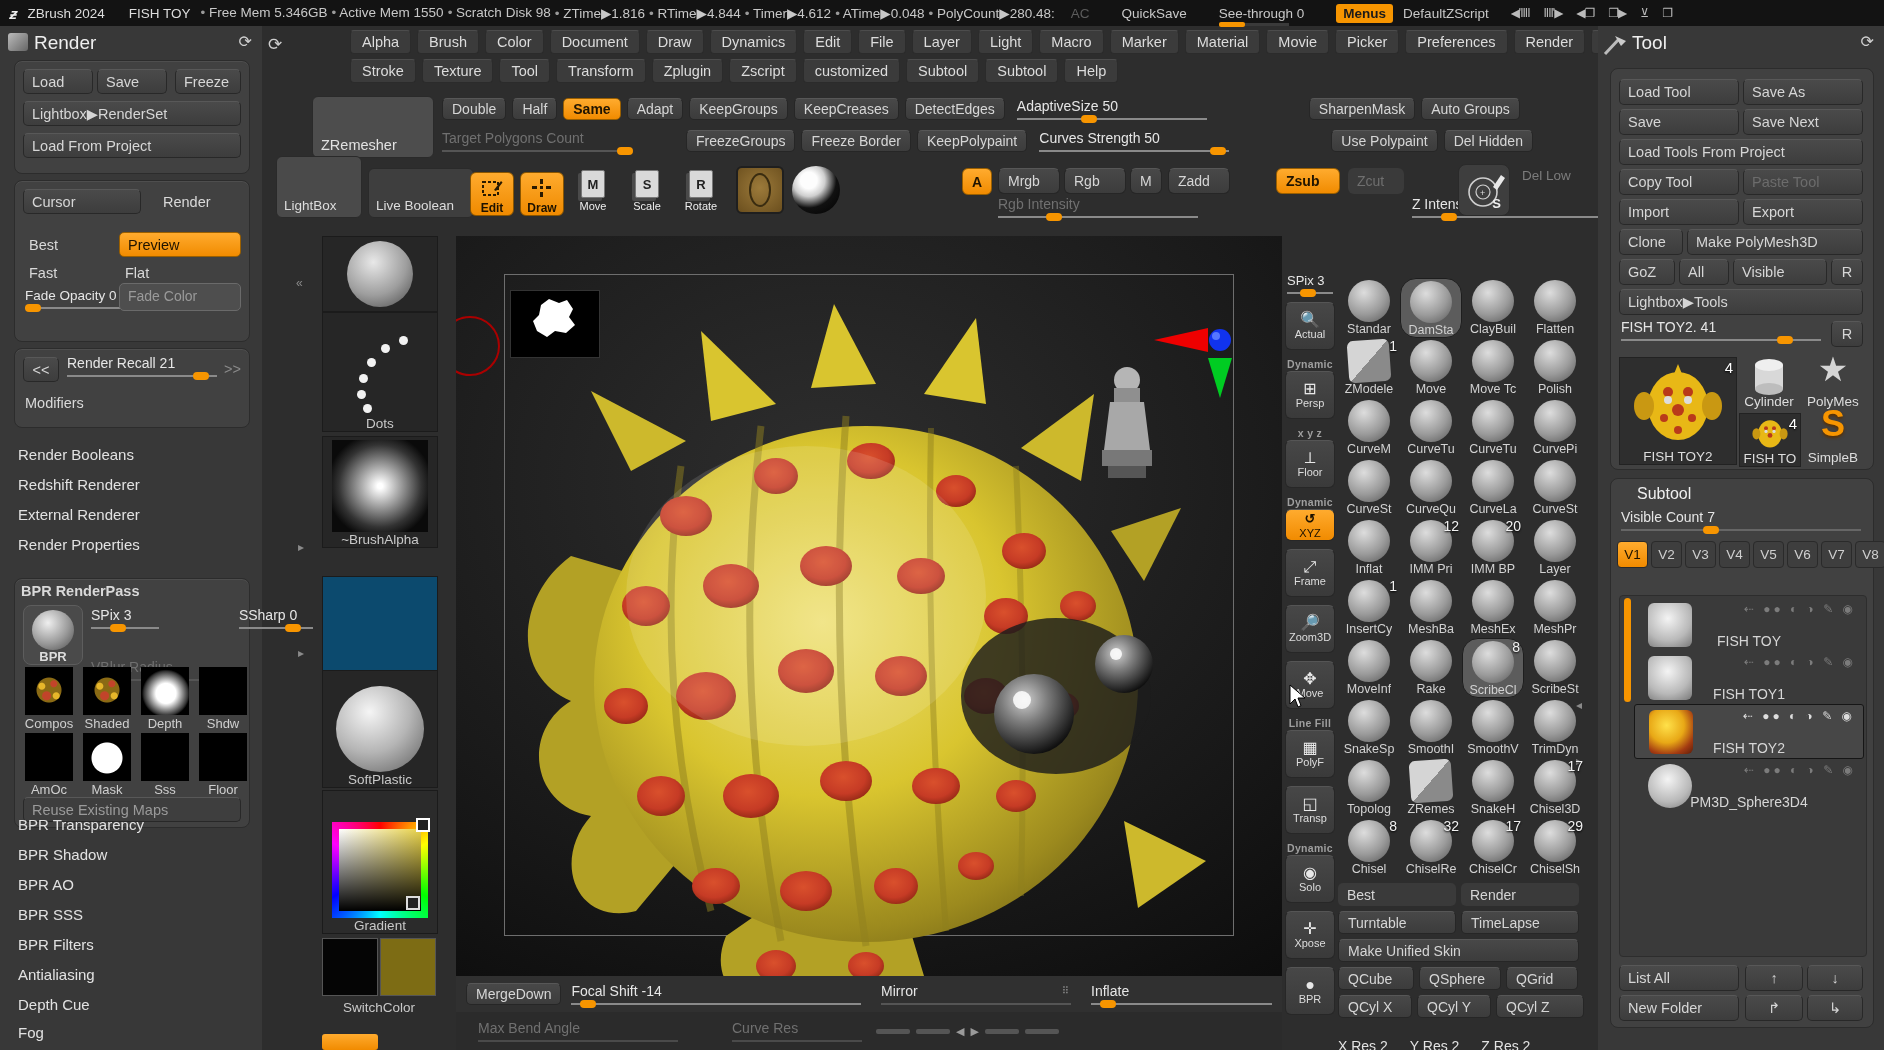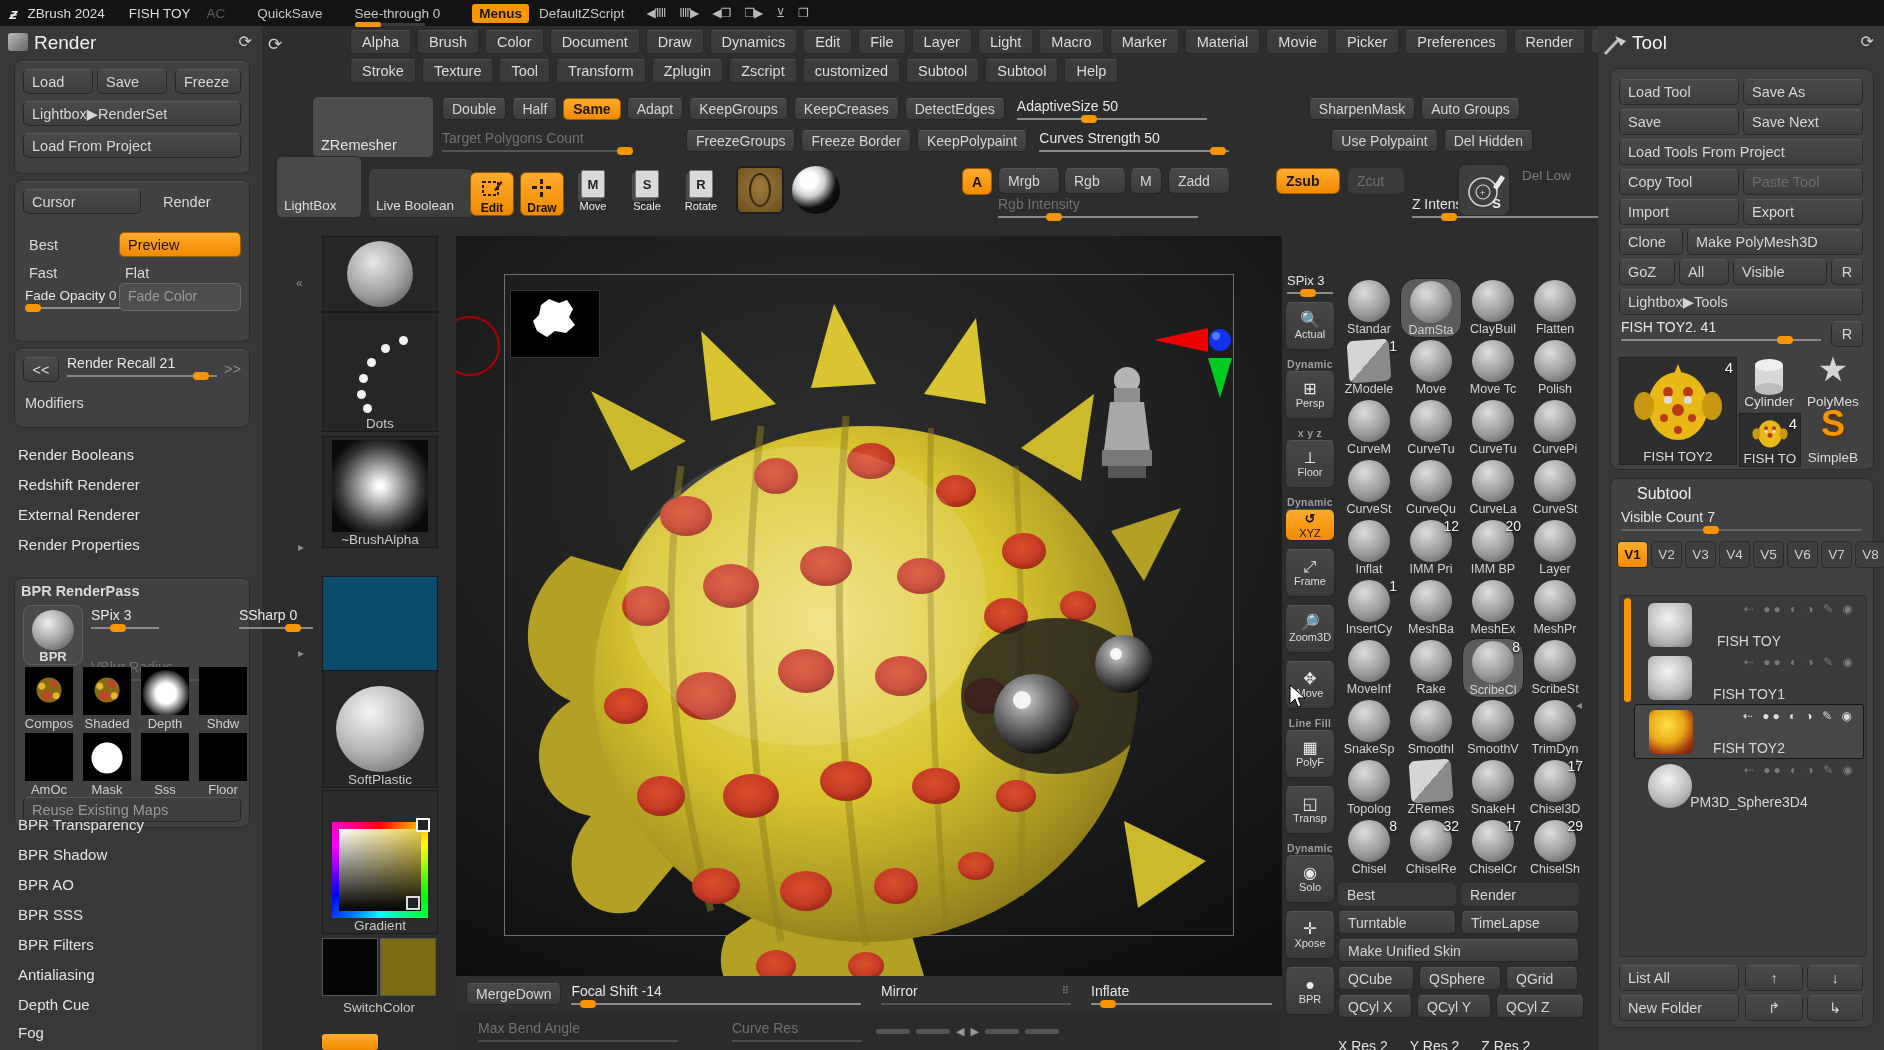--- a/index.html
+++ b/index.html
@@ -156,21 +156,21 @@
   #subtool-group{position:absolute;left:12px;top:452px;width:262px;height:548px;background:#414141;border-radius:8px;border:1px solid #2c2c2c}
   .tp-btn{position:absolute;display:flex;align-items:center;background:linear-gradient(#4a4a4a,#3d3d3d);
           border:1px solid #282828;border-top-color:#585858;border-radius:5px;color:#d6d6d6;
           padding:0 8px;font-size:14.5px;height:26px;box-sizing:border-box}
   .tp-btn.dim{color:#6c6c6c}
   .tool-thumb{position:absolute;background:#2e2e2e;border:1px solid #222;display:flex;align-items:flex-end;justify-content:center;color:#ddd;font-size:13.5px}
   .tt-badge{position:absolute;right:3px;top:1px;color:#fff;font-size:15px;text-shadow:0 1px 2px #000}
   .tabrow{position:absolute;display:flex;gap:3px}
   .vtab{width:29px;height:25px;display:flex;align-items:center;justify-content:center;background:#3e3e3e;
         border:1px solid #2a2a2a;border-radius:4px;color:#cfcfcf;font-size:13.5px}
-  .vtab.orange{background:linear-gradient(#ffab2e,#f18b00);color:#1d1200;font-weight:bold}
+  .vtab.orange{background:linear-gradient(#ffab2e,#f18b00);color:#1d1200;font-weight:normal}
   #st-list{position:absolute;left:8px;top:116px;width:246px;height:360px;background:#3a3a3a;border:1px solid #2d2d2d;border-radius:4px}
   .st-row{position:relative;height:53px;display:flex;align-items:center;padding-left:14px}
   .st-row.selected{background:#474747;border:1px solid #161616;border-radius:3px}
   .st-thumb{width:44px;height:44px;border-radius:6px;background:radial-gradient(circle at 45% 35%,#f4f4f4,#b9b9b9 60%,#777)}
   .st-thumb.color-fish{background:radial-gradient(circle at 40% 35%,#ffe14a,#e8a816 45%,#a33b12 75%,#5c1c08)}
   .st-thumb.sphere{border-radius:50%}
   .st-icons{position:absolute;right:8px;top:4px;font-size:12px;color:#7c7c7c;letter-spacing:3px}
   .st-row.selected .st-icons{color:#ddd}
   .st-name{position:absolute;left:0;right:0;bottom:2px;text-align:center;font-size:14px;color:#d6d6d6}
   #st-activebar{position:absolute;left:4px;top:2px;width:7px;height:104px;background:#f79500;border-radius:4px}
@@ -182,20 +182,30 @@
 </style>
 </head>
 <body>
 
 <div id="root">
 
   <header id="titlebar">
     <span class="tb-logo">ƶ</span>
     <span class="tb-app">ZBrush 2024</span>
     <span class="tb-doc">FISH TOY</span>
+    <span id="tb-stats">
+        <span class="tb-stat">Free Mem 5.346GB</span>
+        <span class="tb-stat">Active Mem 1550</span>
+        <span class="tb-stat">Scratch Disk 98</span>
+        <span class="tb-stat">ZTime▶1.816</span>
+        <span class="tb-stat">RTime▶4.844</span>
+        <span class="tb-stat">Timer▶4.612</span>
+        <span class="tb-stat">ATime▶0.048</span>
+        <span class="tb-stat">PolyCount▶280.48:</span>
+      </span>
     <span class="tb-ac">AC</span>
     <span class="tb-sp"></span>
     <span>QuickSave</span>
     <span class="tb-sp"></span>
     <span class="tb-see"><span>See-through 0</span><span class="mini-track"></span><span class="mini-fill"></span></span>
     <span class="tb-sp"></span>
     <span class="tb-menus">Menus</span>
     <span>DefaultZScript</span>
     <span class="tb-icons">
       <span>◀'IIII</span>

